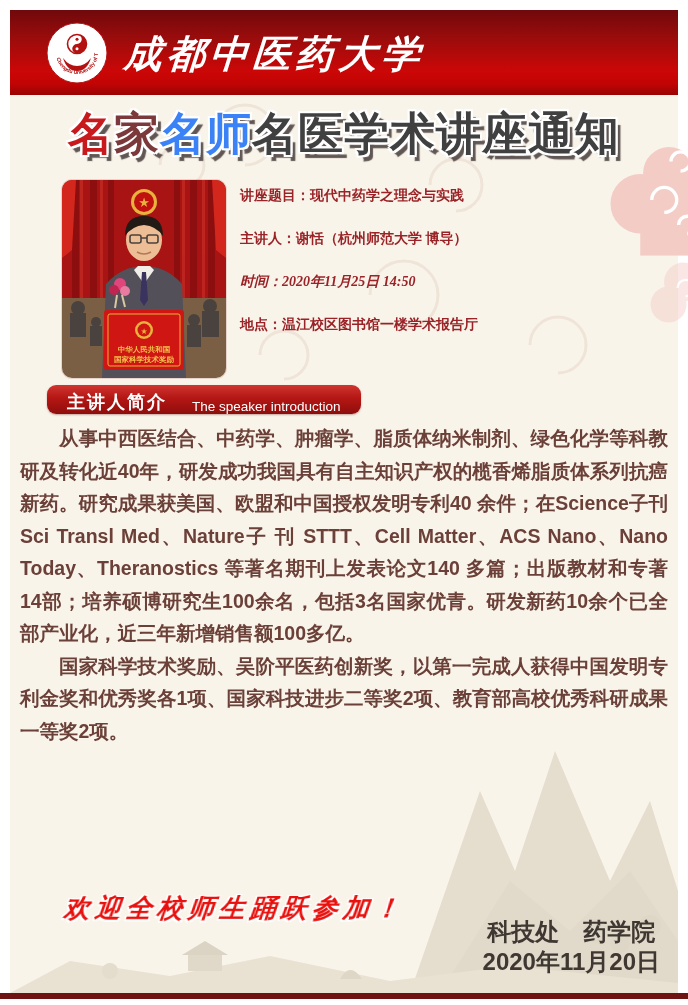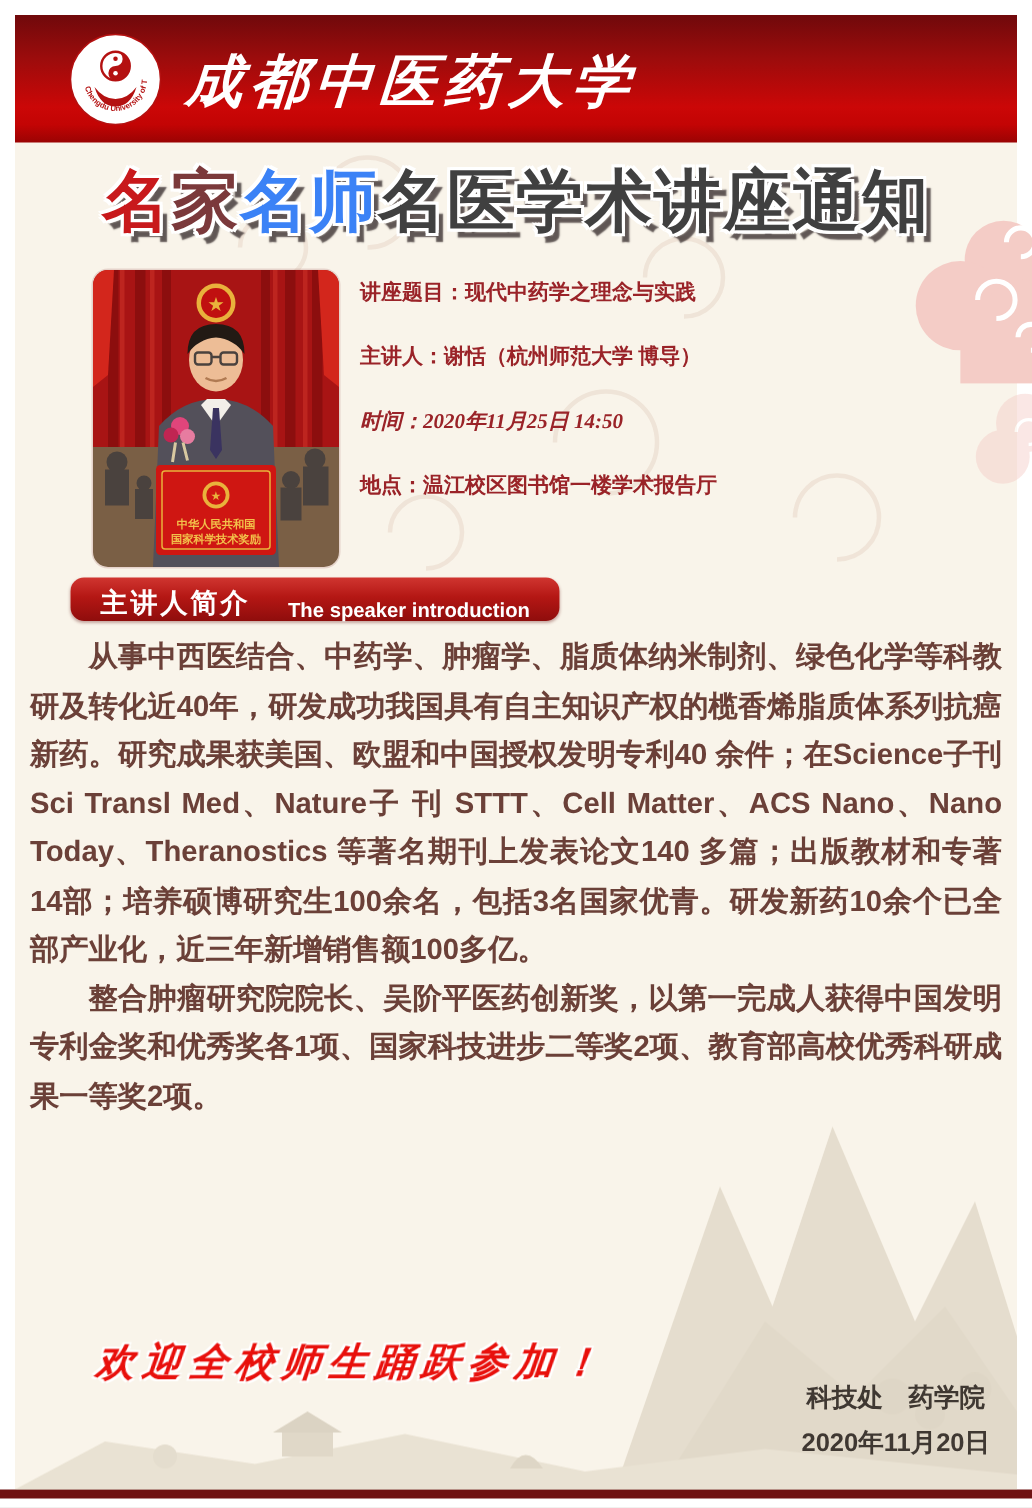--- a/index.html
+++ b/index.html
@@ -63,41 +63,41 @@
   .detail-line:nth-child(3){margin-top:1px;font-style:italic;}
   .detail-line:nth-child(4){margin-bottom:11px;}
   
   .section-banner{
     position:absolute;left:47px;top:385px;height:29px;padding:0 20px;
     display:inline-flex;align-items:flex-end;gap:25px;border-radius:9px;
     background:linear-gradient(180deg,#d03530 0%,var(--banner-red,#b41714) 45%,#8f0d0c 100%);
     color:#fff;z-index:3;box-shadow:0 1px 2px rgba(100,20,20,.35);
   }
   .section-banner .zh{font-size:18px;font-weight:bold;letter-spacing:2px;white-space:nowrap;}
-  .section-banner .en{font-size:13.5px;font-weight:bold;white-space:nowrap;}
+  .section-banner .en{font-size:13.5px;font-weight:normal;white-space:nowrap;}
   
   .bio{
     position:absolute;left:20px;top:422px;width:648px;z-index:3;
     color:var(--body-brown,#6b4038);font-size:19.5px;font-weight:bold;
     line-height:32.5px;text-align:justify;
   }
   .bio p{margin:0;text-indent:2em;}
   
   .welcome{
     position:absolute;left:64px;top:891px;z-index:4;
     color:var(--welcome-red,#e8100c);
     font-family:"Liberation Serif","DejaVu Serif",serif;
     font-size:26px;font-weight:bold;font-style:italic;letter-spacing:5px;
     white-space:nowrap;transform:skewX(-6deg);
     text-shadow:1.5px 1.5px 0 #fff,-1.5px -1.5px 0 #fff,1.5px -1.5px 0 #fff,-1.5px 1.5px 0 #fff;
   }
   
   .footer{
     position:absolute;right:28px;top:917px;z-index:4;text-align:center;
-    color:var(--footer-gray,#3f3832);font-size:17px;font-weight:bold;line-height:30px;
+    color:var(--footer-gray,#3f3832);font-size:24px;font-weight:bold;line-height:30px;
     white-space:nowrap;
   }
   
   .bottom-bar{
     position:absolute;left:0;bottom:6px;width:688px;height:6px;
     background:var(--bottom-bar-maroon,#6f1212);
   }
 </style>
 </head>
 <body>
@@ -251,21 +251,21 @@
     <div class="detail-line">地点：温江校区图书馆一楼学术报告厅</div>
   </div>
 
   <div class="section-banner">
     <span class="zh">主讲人简介</span>
     <span class="en">The speaker introduction</span>
   </div>
 
   <div class="bio">
     <p>从事中西医结合、中药学、肿瘤学、脂质体纳米制剂、绿色化学等科教研及转化近40年，研发成功我国具有自主知识产权的榄香烯脂质体系列抗癌新药。研究成果获美国、欧盟和中国授权发明专利40 余件；在Science子刊Sci Transl Med、Nature子 刊 STTT、Cell Matter、ACS Nano、Nano Today、Theranostics 等著名期刊上发表论文140 多篇；出版教材和专著14部；培养硕博研究生100余名，包括3名国家优青。研发新药10余个已全部产业化，近三年新增销售额100多亿。</p>
-    <p>整合肿瘤研究院院长、吴阶平医药创新奖，以第一完成人获得中国发明专利金奖和优秀奖各1项、国家科技进步二等奖2项、教育部高校优秀科研成果一等奖2项。</p>
+    <p>国家科学技术奖励、吴阶平医药创新奖，以第一完成人获得中国发明专利金奖和优秀奖各1项、国家科技进步二等奖2项、教育部高校优秀科研成果一等奖2项。</p>
   </div>
 
   <div class="welcome">欢迎全校师生踊跃参加！</div>
 
   <div class="footer">
     <div>科技处　药学院</div>
     <div>2020年11月20日</div>
   </div>
 
   <div class="bottom-bar"></div>

